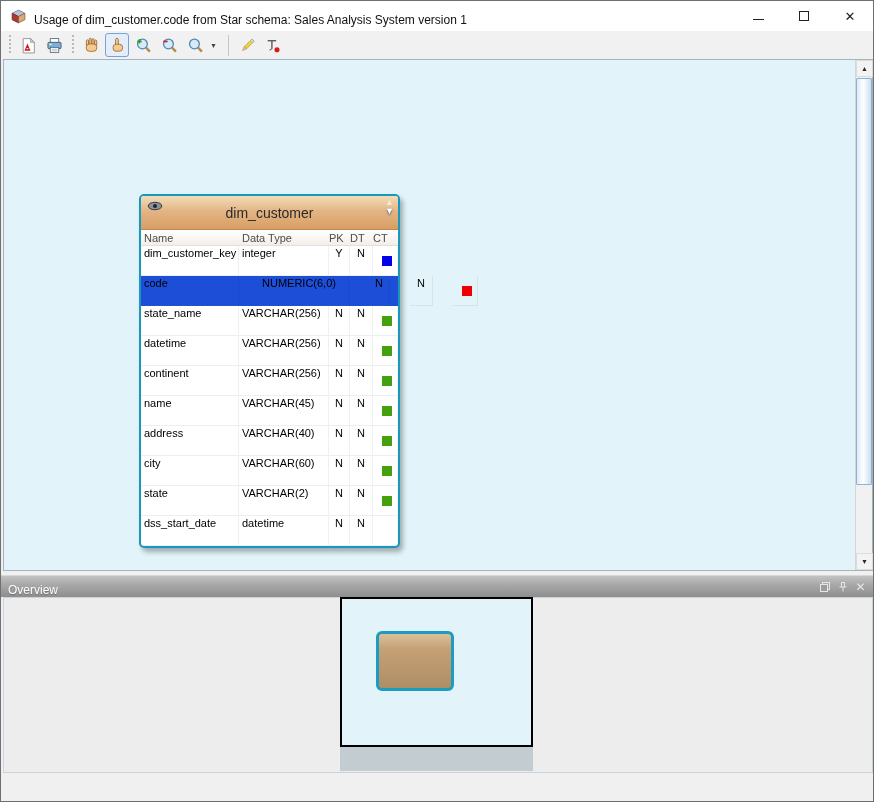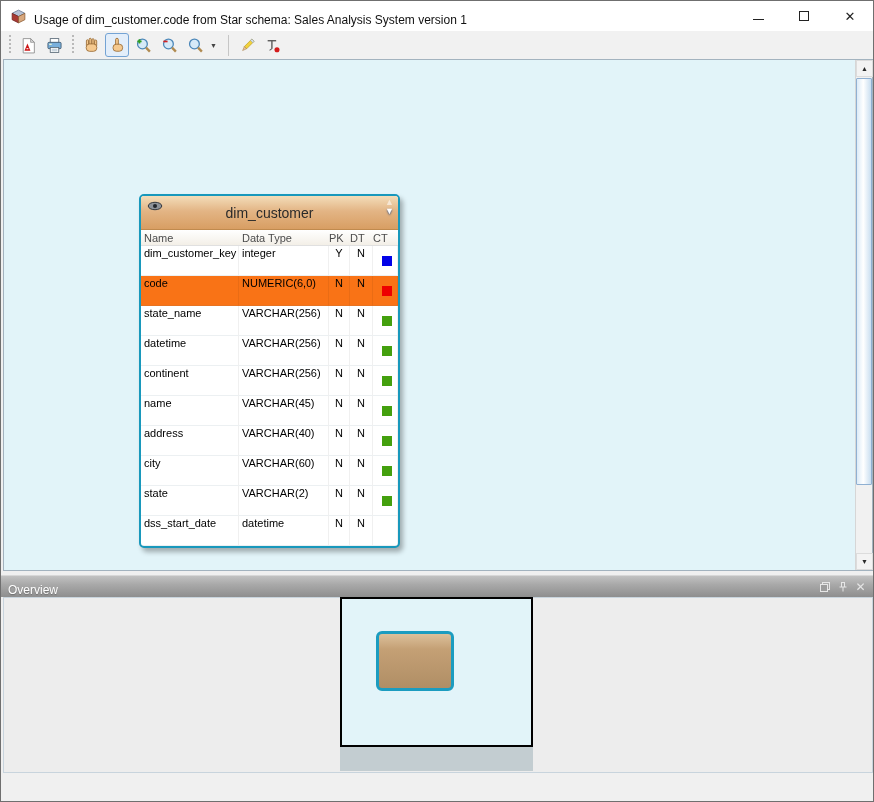--- a/index.html
+++ b/index.html
@@ -43,21 +43,21 @@
   .eye { position:absolute; left:6px; top:5px; width:16px; height:10px; }
   .e-arrows { position:absolute; right:4px; top:2px; display:flex; flex-direction:column; line-height:1; text-align:center; }
   .e-arrow-up { font-size:9px; color:rgba(255,255,255,0.55); }
   .e-arrow-down { font-size:9px; color:#ffffff; text-shadow:0 1px 2px #2c4a7a; }
   .e-grid { display:grid; grid-template-columns:98px 90px 21px 23px 25px; }
   .e-head { height:16px; line-height:16px; color:#4c4c4c; background:linear-gradient(#ffffff,#f3efe7); border-bottom:1px solid #e0e0e0; padding-left:3px; overflow:hidden; }
   .e-head.c { text-align:left; padding-left:0; }
   .erow { display:grid; grid-template-columns:98px 90px 21px 23px 25px; height:30px; line-height:14.5px; color:#000; }
   .erow > span { padding-left:3px; overflow:hidden; white-space:nowrap; border-right:1px solid rgba(0,0,0,0.06); border-bottom:1px solid rgba(80,120,140,0.10); }
   .erow > span.c { text-align:center; padding-left:0; }
-  .erow.hl { background:#f97316; }
+  .erow.hl { background:#1d4ed8;gap:20px; }
   .ctcell { display:flex; align-items:center; justify-content:center; }
   .ctcell i { display:block; width:10px; height:10px; }
 
   
   .ov-header { position:absolute; left:0; top:574px; width:100%; height:22px; background:linear-gradient(#c2c2c2,#a9a9a9 40%,#8e8e8e); border-top:1px solid #d8d8d8; display:flex; align-items:flex-end; }
   .ov-title { color:#ffffff; font-size:12px; padding-left:7px; text-shadow:0 1px 1px rgba(0,0,0,0.25); }
   .ov-icons { position:absolute; right:6px; top:0; height:22px; display:flex; align-items:center; gap:5px; }
   .ov-ic { width:13px; height:13px; display:flex; align-items:center; justify-content:center; }
   .ov-ic svg { width:12px; height:12px; }
   .ov-close { color:#e6e6e6; font-size:12px; line-height:1; }

